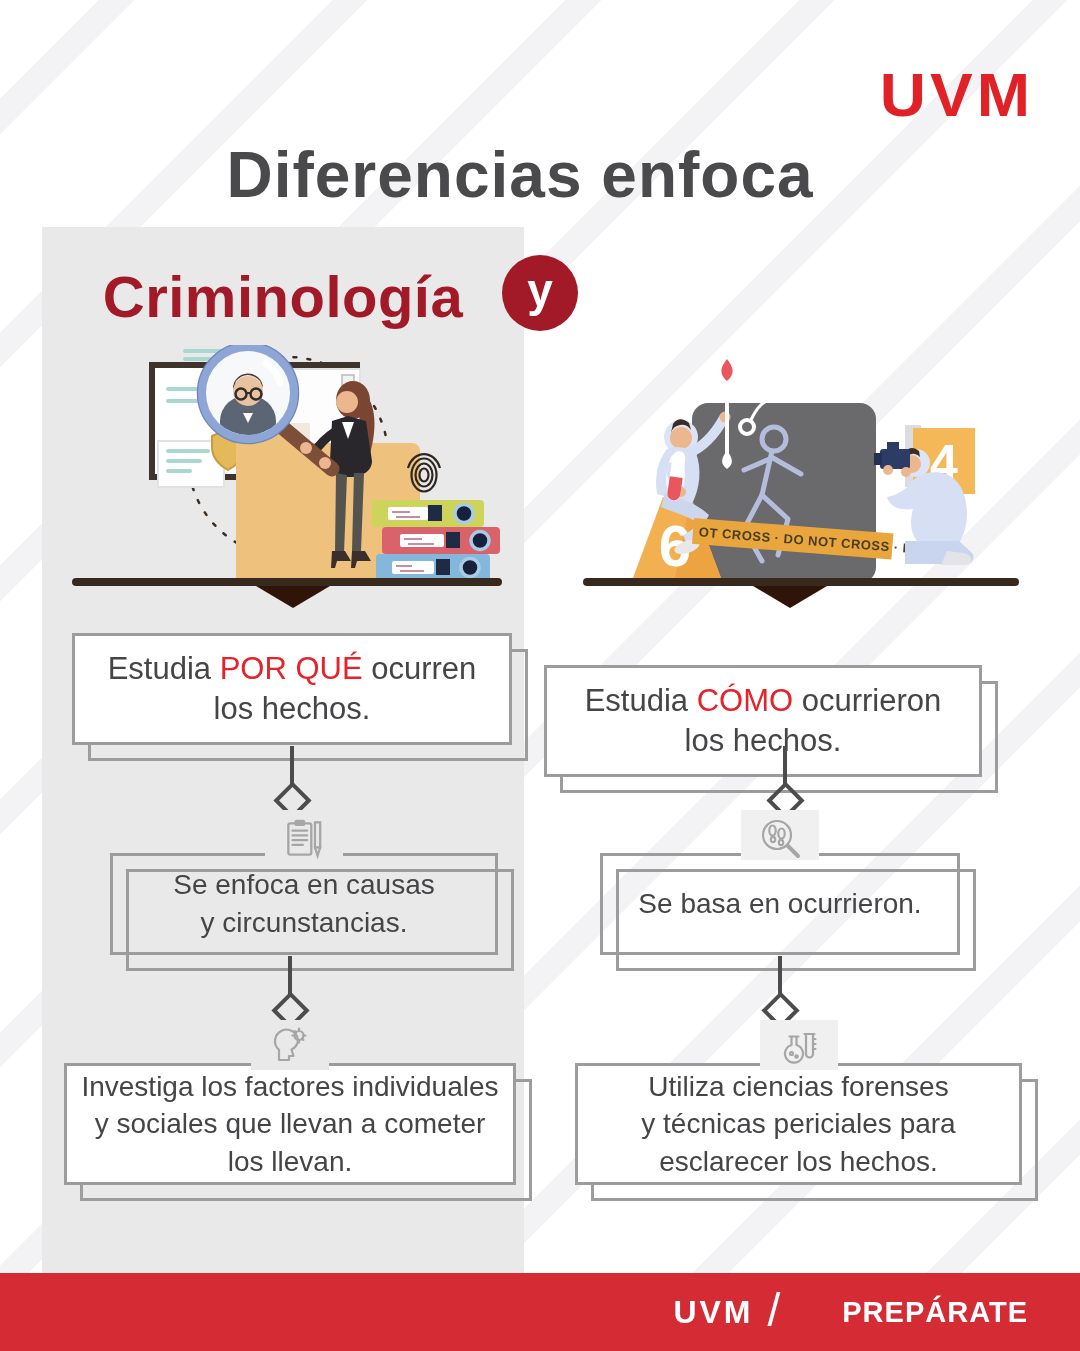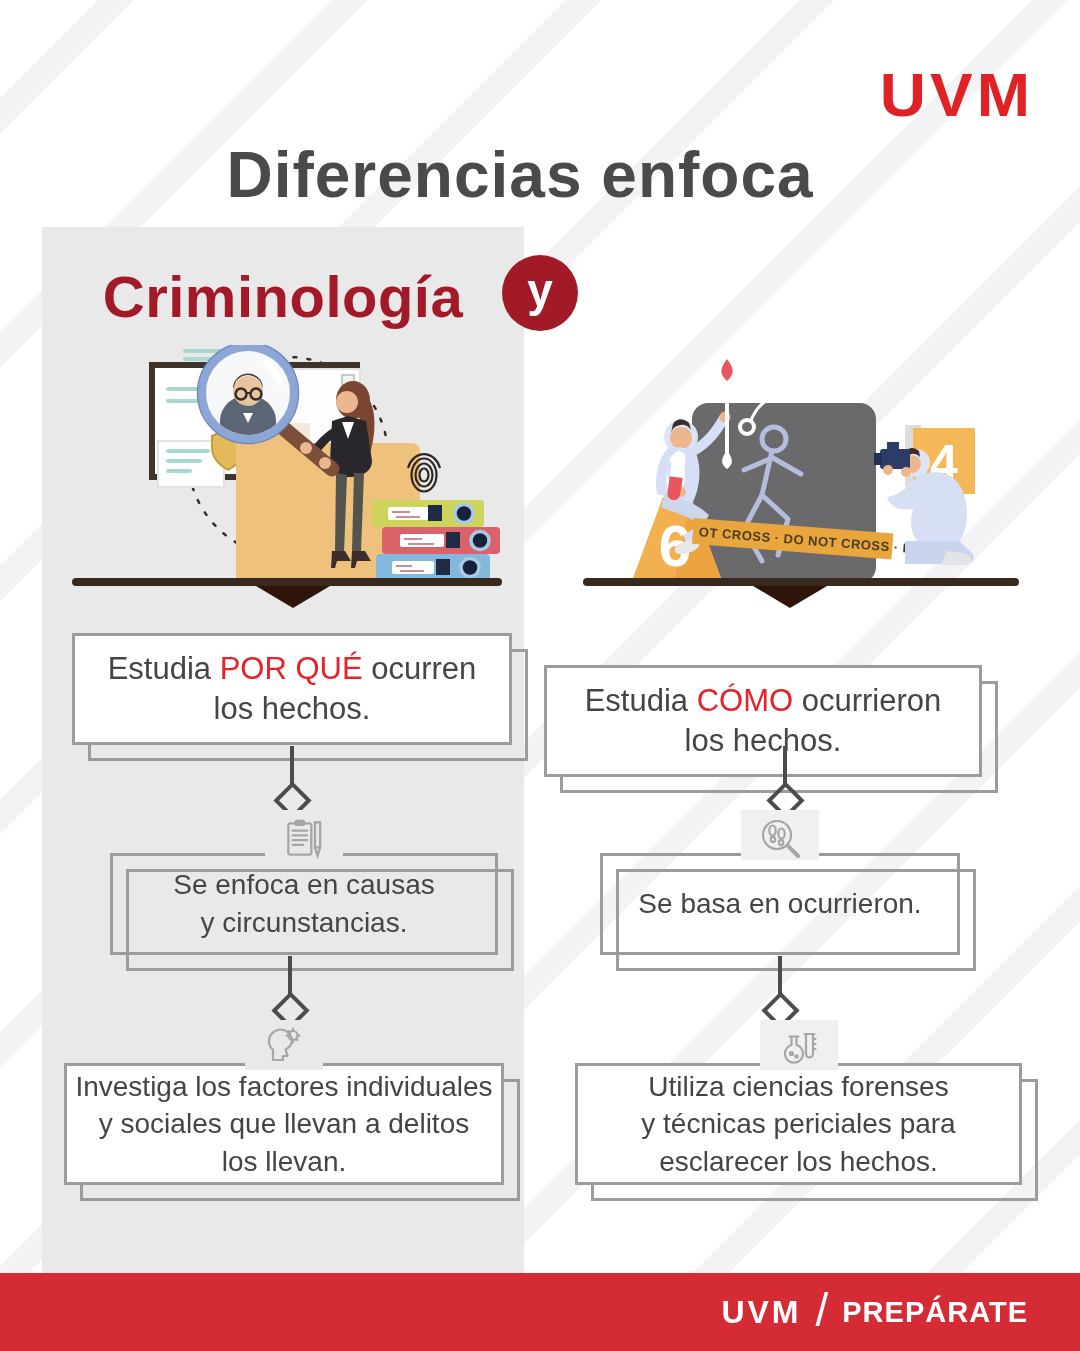--- a/index.html
+++ b/index.html
@@ -46,21 +46,21 @@
     display:flex; flex-direction:column; align-items:center; justify-content:center;
     text-align:center;}
   .bmain.white{background:#ffffff;}
   .btext{font-size:28px; color:#454548; line-height:1.34;}
   .t-lg .btext{font-size:31px; line-height:1.3;}
   .hl{color:#e4232a; font-weight:400;}
   .b-l1{left:72px;  top:633px; width:440px; height:112px;}
   .b-r1{left:544px; top:633px; width:438px; height:112px;margin-top:32px;}
   .b-l2{left:110px; top:853px; width:360px; height:102px;padding-left:28px;}
   .b-r2{left:600px; top:853px; width:360px; height:102px;}
-  .b-l3{left:64px;  top:1063px; width:440px; height:122px;}
+  .b-l3{left:64px;  top:1063px; width:440px; height:122px;padding-left:12px;}
   .b-r3{left:575px; top:1063px; width:440px; height:122px;padding-left:7px;}
   .box-icon{
     position:absolute; top:-46px; left:50%; transform:translateX(-50%);
     height:50px; padding:0 15px; display:flex; align-items:flex-end; justify-content:center;
   }
   .col-l .box-icon{background:#e9e9e9;}
   .col-r .box-icon{background:#f0f0f0;}
   .box-icon svg{width:48px; height:44px;}
   
   .connector{position:absolute; width:44px; display:flex; flex-direction:column; align-items:center;}
@@ -72,21 +72,21 @@
   .c-l2{left:268px; top:956px;}
   .c-r2{left:758px; top:956px;}
   
   .footer{
     position:absolute; left:0; top:1273px; width:1080px; height:78px; background:#d42b35;
     display:flex; align-items:center; justify-content:flex-end; box-sizing:border-box;
     padding-right:52px; color:#fff;
   }
   .f-brand{font-size:32px; font-weight:800; letter-spacing:3px;}
   .f-slash{font-size:46px; font-weight:400; margin:0 14px; transform:translateY(-2px);}
-  .f-tag{font-size:29px; font-weight:800; letter-spacing:1px;}
+  .f-tag{font-size:29px; font-weight:800; letter-spacing:1px;margin-left:48px;}
 </style>
 </head>
 <body>
 
 <div class="page">
 
   <div class="logo">UVM</div>
   <h1 class="title">Diferencias enfoca</h1>
 
   <section class="panel panel-l">
@@ -357,21 +357,21 @@
           <line x1="32" y1="2.5" x2="32" y2="4.5"></line>
             <line x1="32" y1="14.5" x2="32" y2="16.5"></line>
           <line x1="25.5" y1="9.5" x2="27.5" y2="9.5"></line>
             <line x1="36.5" y1="9.5" x2="38.5" y2="9.5"></line>
           <line x1="27.6" y1="5.1" x2="29" y2="6.5"></line>
             <line x1="35" y1="12.5" x2="36.4" y2="13.9"></line>
         </svg>
       </div>
       <div class="btext">
         <div>Investiga los factores individuales</div>
-        <div>y sociales que llevan a delitos</div>
+        <div>y sociales que llevan a cometer</div>
         <div>los llevan.</div>
       </div>
     </div>
   </div>
   <div class="bwrap b-r3 col-r">
     <div class="bshadow"></div>
     <div class="bmain white">
       <div class="box-icon">
         <svg viewBox="0 0 46 44" fill="none" stroke="#a6a6a6" stroke-width="2.2" stroke-linecap="round" stroke-linejoin="round">
           <path d="M13.5 10.5 h9 M15.5 10.5 V19 a9 9 0 1 0 5 0 V10.5"></path>

